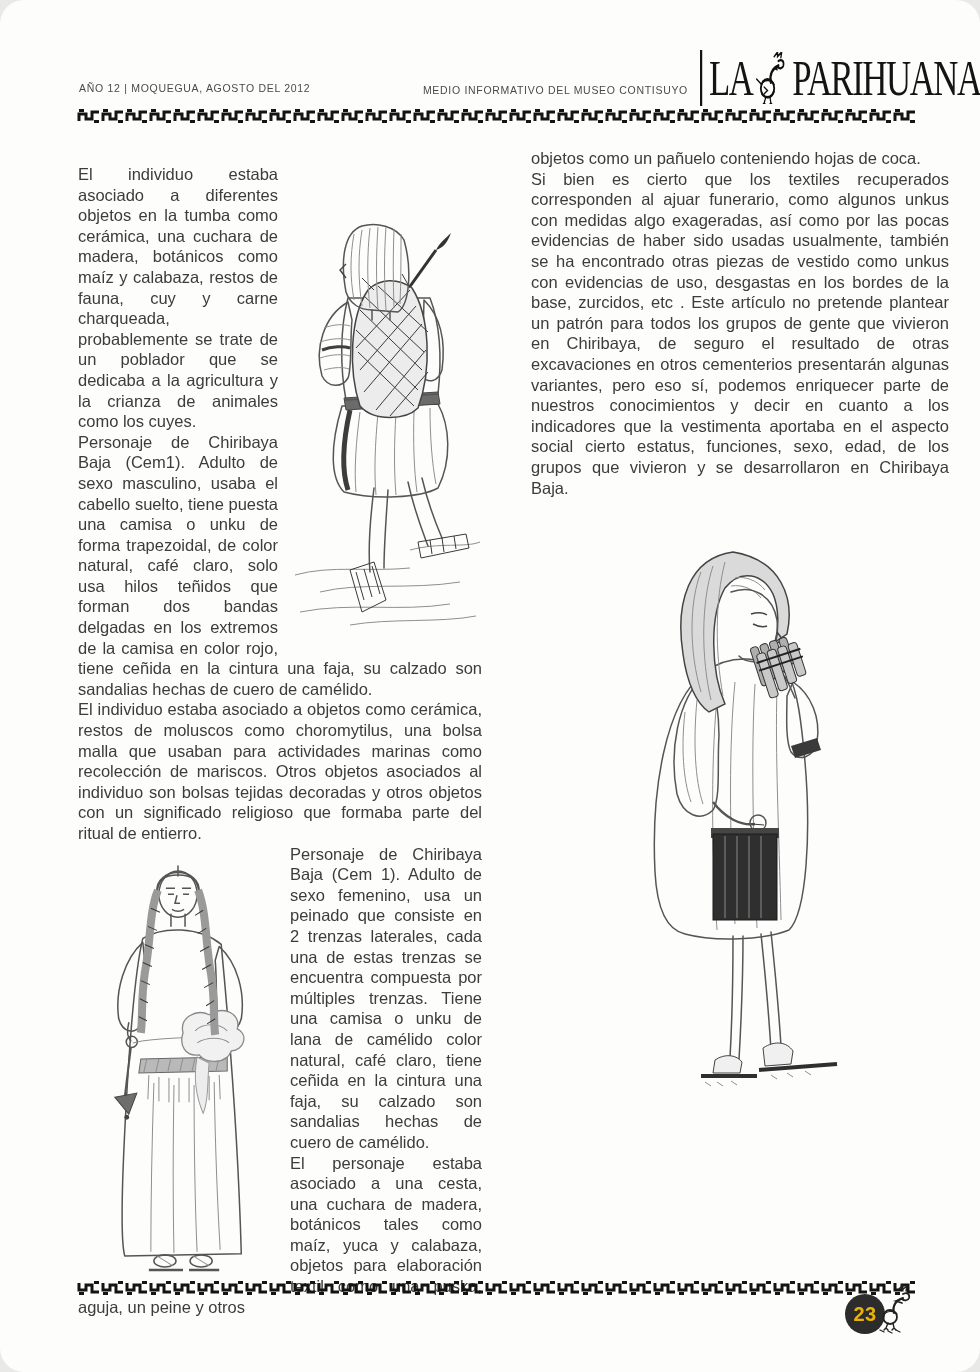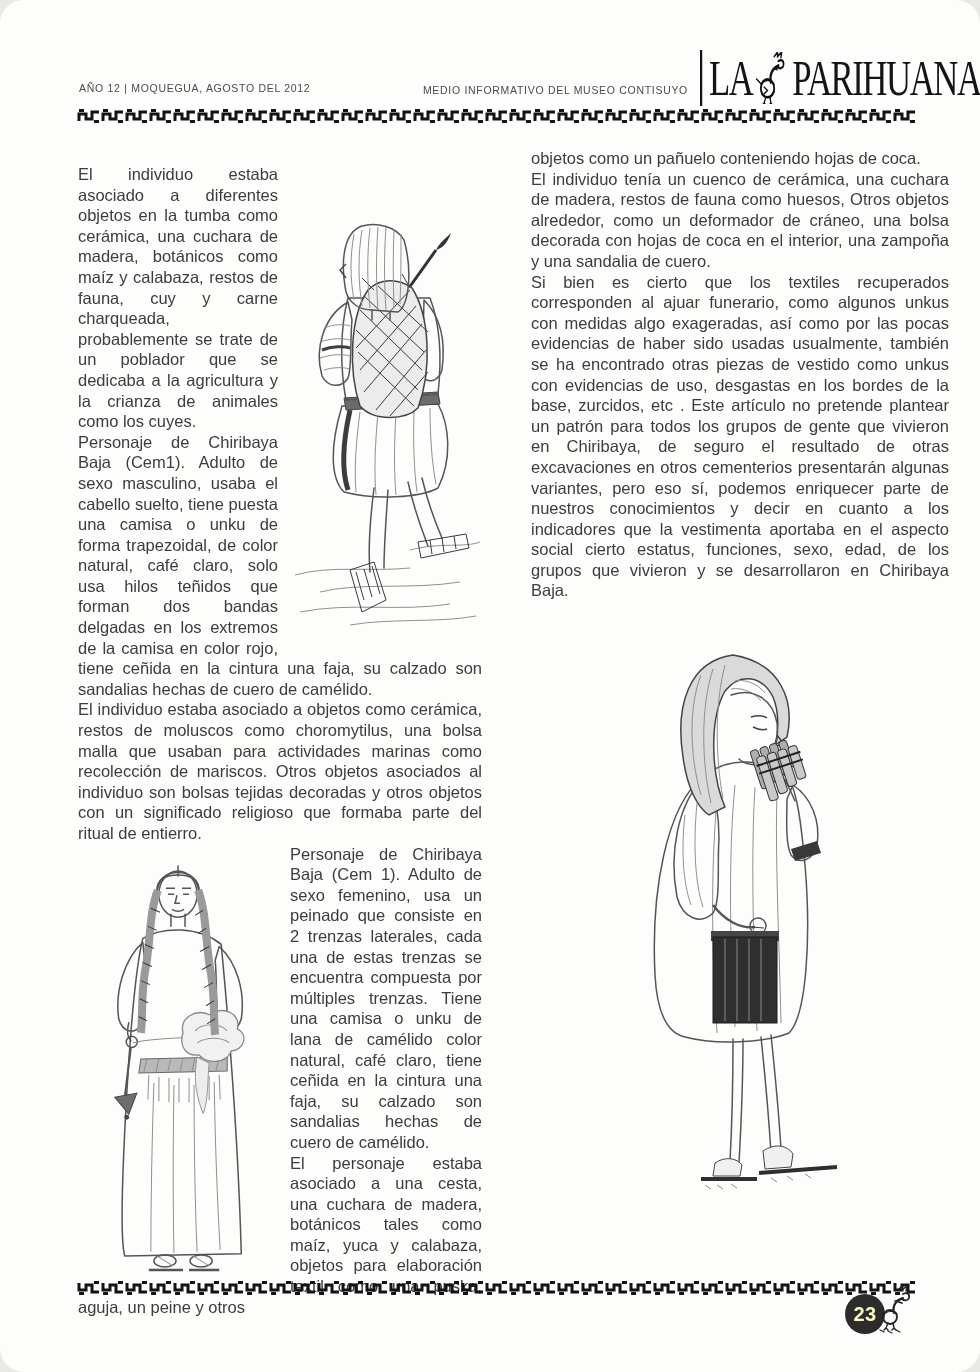--- a/index.html
+++ b/index.html
@@ -38,21 +38,21 @@
   .fig-woman{float:left;width:200px;height:432px;margin:6px 12px 4px 0;}
   .fig-panpipe{width:310px;height:575px;margin:34px auto 0;}
   .sketch{stroke:#555;fill:none;stroke-width:1.5;stroke-linecap:round;stroke-linejoin:round;}
   .thin{stroke:#8f8f8f;stroke-width:1;fill:none;}
   .hatch{stroke:#3a3a3a;stroke-width:1;fill:none;}
   
   .page-badge{
     position:absolute;left:845px;top:1294px;width:40px;height:40px;border-radius:50%;
     background:#2c2c2c;display:flex;align-items:center;justify-content:center;
   }
-  .page-badge span{color:#fef9c3;font-size:20px;font-weight:bold;letter-spacing:.5px;}
+  .page-badge span{color:#eab308;font-size:20px;font-weight:bold;letter-spacing:.5px;}
   .footer-bird{position:absolute;left:874px;top:1284px;line-height:0;}
 </style>
 </head>
 <body>
 
 <div class="page">
 
   <div class="meta meta-left">AÑO 12 | MOQUEGUA, AGOSTO DEL 2012</div>
   <div class="meta meta-right">MEDIO INFORMATIVO DEL MUSEO CONTISUYO</div>
 
@@ -371,21 +371,20 @@
         <path d="M70 418 H104 M110 418 H140" stroke="#555" stroke-width="2.4"></path>
       </svg>
     </div>
 
     <p>Personaje de Chiribaya Baja (Cem 1). Adulto de sexo femenino, usa un peinado que consiste en 2 trenzas laterales, cada una de estas trenzas se encuentra compuesta por múltiples trenzas. Tiene una camisa o unku de lana de camélido color natural, café claro, tiene ceñida en la cintura una faja, su calzado son sandalias hechas de cuero de camélido.</p>
     <p>El personaje estaba asociado a una cesta, una cuchara de madera, botánicos tales como maíz, yuca y calabaza, objetos para elaboración textil como una puska, aguja, un peine y otros</p>
   </div>
 
   <div class="col col-right">
     <p>objetos como un pañuelo conteniendo hojas de coca.</p>
-    <p>El individuo tenía un cuenco de cerámica, una cuchara de madera, restos de fauna como huesos, Otros objetos alrededor, como un deformador de cráneo, una bolsa decorada con hojas de coca en el interior, una zampoña y una sandalia de cuero.</p>
     <p>Si bien es cierto que los textiles recuperados corresponden al ajuar funerario, como algunos unkus con medidas algo exageradas, así como por las pocas evidencias de haber sido usadas usualmente, también se ha encontrado otras piezas de vestido como unkus con evidencias de uso, desgastas en los bordes de la base, zurcidos, etc . Este artículo no pretende plantear un patrón para todos los grupos de gente que vivieron en Chiribaya, de seguro el resultado de otras excavaciones en otros cementerios presentarán algunas variantes, pero eso sí, podemos enriquecer parte de nuestros conocimientos y decir en cuanto a los indicadores que la vestimenta aportaba en el aspecto social cierto estatus, funciones, sexo, edad, de los grupos que vivieron y se desarrollaron en Chiribaya Baja.</p>
 
     <div class="fig fig-panpipe">
       <svg viewBox="0 0 310 575">
 
         <path d="M120 140 C80 170 66 260 70 340 C72 378 82 398 100 402 C130 410 180 408 204 398 C222 380 226 300 220 230 C216 186 212 158 204 144 C180 122 144 122 120 140 Z" fill="#cdcdcd" class="sketch"></path>
         <g class="thin">
           <path d="M150 150 C144 210 144 300 150 392"></path>
             <path d="M170 152 C166 214 168 310 172 396"></path>
           <path d="M192 156 C190 220 194 300 196 388"></path>

